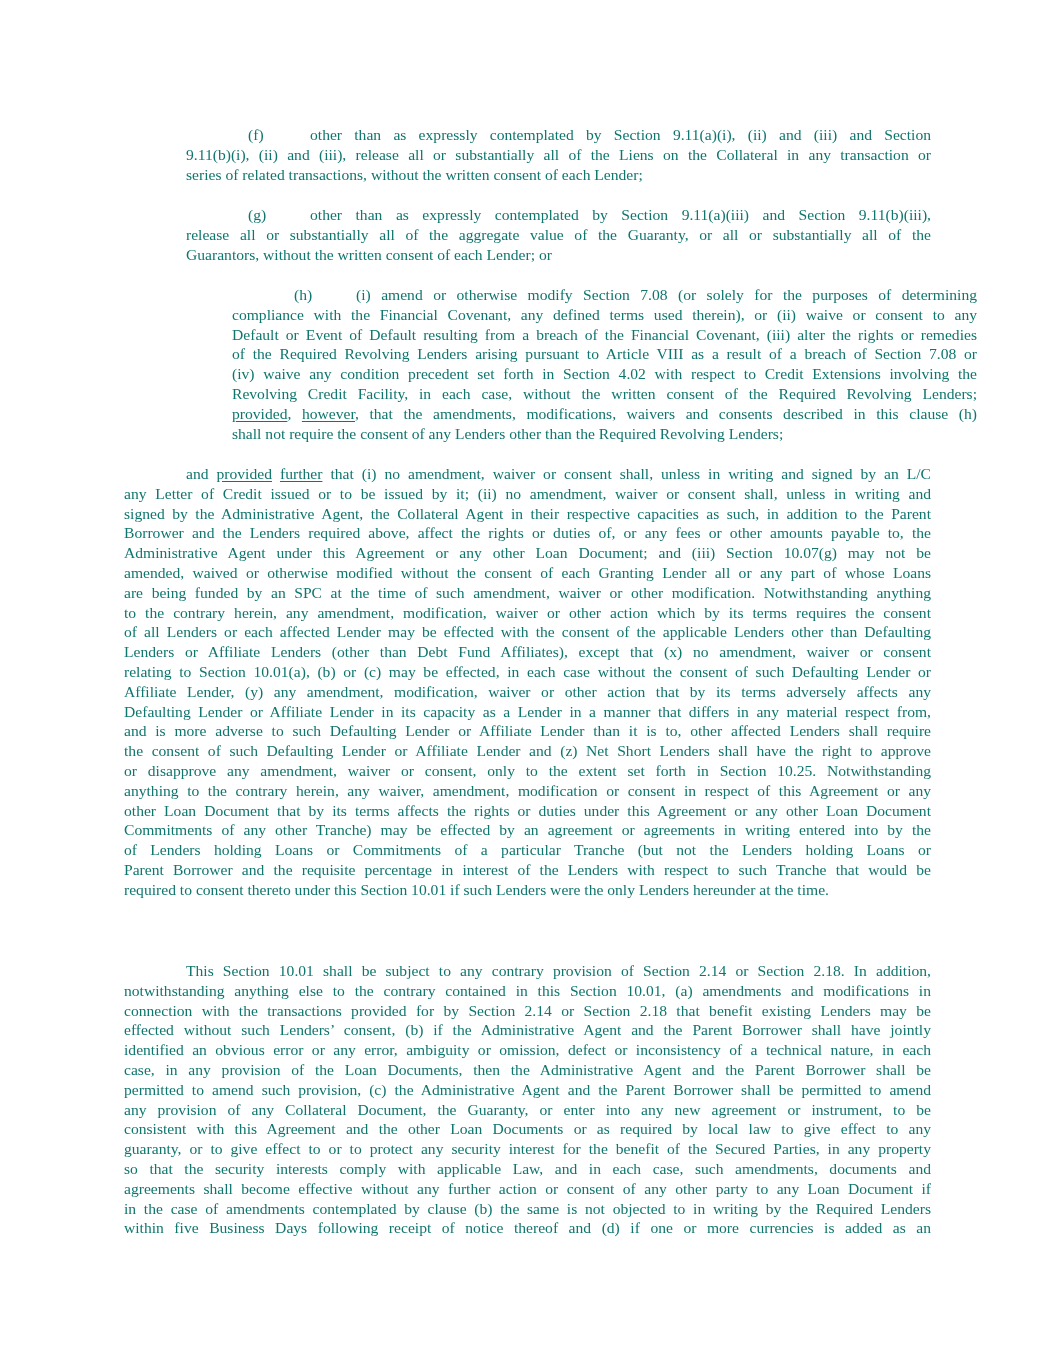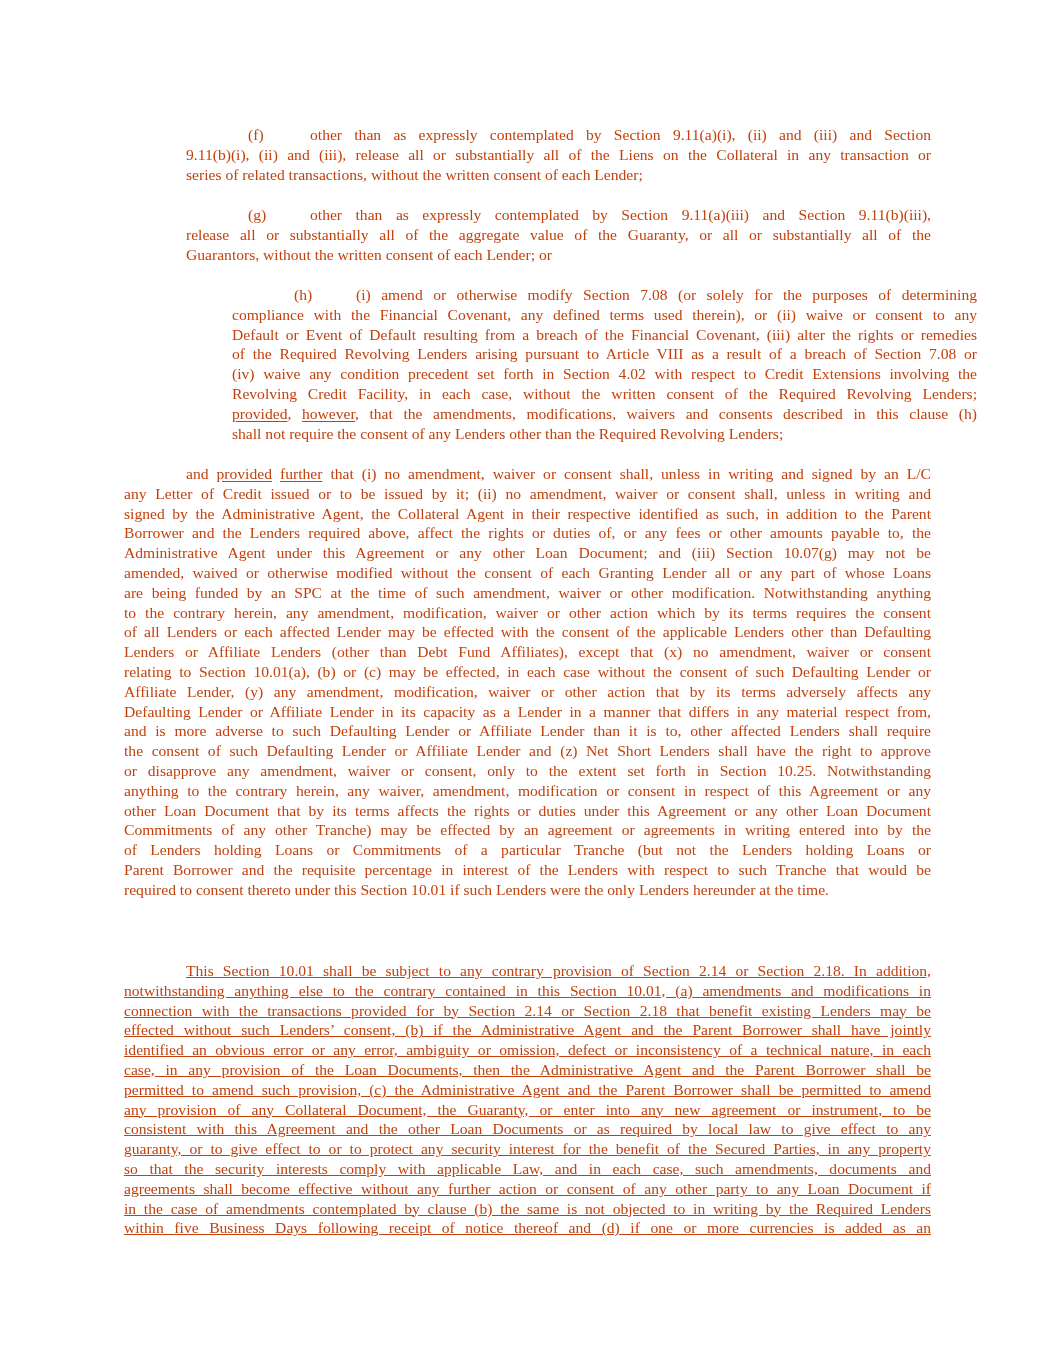--- a/index.html
+++ b/index.html
@@ -1,19 +1,19 @@
 <!DOCTYPE html>
 <html><head>
 <meta charset="utf-8">
 <style>
   html, body { margin: 0; padding: 0; background: #ffffff; }
   body { width: 1055px; height: 1365px; position: relative; overflow: hidden; }
   .page {
     position: absolute; left: 0; top: 0; width: 1055px; height: 1365px;
-    background: #ffffff; color: #c2410c;
+    background: #ffffff; color: #0f766e;
     font-family: "Liberation Serif", "DejaVu Serif", serif;
     font-size: 15.6px;
   }
   .para { position: absolute; }
   .line {
     display: block; height: 19.8px; line-height: 19.8px;
     white-space: nowrap; text-align: justify; text-align-last: justify;
   }
   .line.last { text-align-last: left; }
   .u { text-decoration: underline; text-underline-offset: 2px; }
@@ -49,21 +49,21 @@
     <span class="line">of the Required Revolving Lenders arising pursuant to Article VIII as a result of a breach of Section 7.08 or</span>
     <span class="line">(iv) waive any condition precedent set forth in Section 4.02 with respect to Credit Extensions involving the</span>
     <span class="line">Revolving Credit Facility, in each case, without the written consent of the Required Revolving Lenders;</span>
     <span class="line"><span class="u">provided</span><span>, </span><span class="u">however</span><span>, that the amendments, modifications, waivers and consents described in this clause (h)</span></span>
     <span class="line last">shall not require the consent of any Lenders other than the Required Revolving Lenders;</span>
   </div>
 
   <div class="para body" style="top:464px;">
     <span class="line first"><span>and </span><span class="u">provided</span><span> </span><span class="u">further</span><span> that (i) no amendment, waiver or consent shall, unless in writing and signed by an L/C</span></span>
     <span class="line">any Letter of Credit issued or to be issued by it; (ii) no amendment, waiver or consent shall, unless in writing and</span>
-    <span class="line">signed by the Administrative Agent, the Collateral Agent in their respective identified as such, in addition to the Parent</span>
+    <span class="line">signed by the Administrative Agent, the Collateral Agent in their respective capacities as such, in addition to the Parent</span>
     <span class="line">Borrower and the Lenders required above, affect the rights or duties of, or any fees or other amounts payable to, the</span>
     <span class="line">Administrative Agent under this Agreement or any other Loan Document; and (iii) Section 10.07(g) may not be</span>
     <span class="line">amended, waived or otherwise modified without the consent of each Granting Lender all or any part of whose Loans</span>
     <span class="line">are being funded by an SPC at the time of such amendment, waiver or other modification.  Notwithstanding anything</span>
     <span class="line">to the contrary herein, any amendment, modification, waiver or other action which by its terms requires the consent</span>
     <span class="line">of all Lenders or each affected Lender may be effected with the consent of the applicable Lenders other than Defaulting</span>
     <span class="line">Lenders or Affiliate Lenders (other than Debt Fund Affiliates), except that (x) no amendment, waiver or consent</span>
     <span class="line">relating to Section 10.01(a), (b) or (c) may be effected, in each case without the consent of such Defaulting Lender or</span>
     <span class="line">Affiliate Lender, (y) any amendment, modification, waiver or other action that by its terms adversely affects any</span>
     <span class="line">Defaulting Lender or Affiliate Lender in its capacity as a Lender in a manner that differs in any material respect from,</span>
@@ -71,21 +71,21 @@
     <span class="line">the consent of such Defaulting Lender or Affiliate Lender and (z) Net Short Lenders shall have the right to approve</span>
     <span class="line">or disapprove any amendment, waiver or consent, only to the extent set forth in Section 10.25.  Notwithstanding</span>
     <span class="line">anything to the contrary herein, any waiver, amendment, modification or consent in respect of this Agreement or any</span>
     <span class="line">other Loan Document that by its terms affects the rights or duties under this Agreement or any other Loan Document</span>
     <span class="line">Commitments of any other Tranche) may be effected by an agreement or agreements in writing entered into by the</span>
     <span class="line">of Lenders holding Loans or Commitments of a particular Tranche (but not the Lenders holding Loans or</span>
     <span class="line">Parent Borrower and the requisite percentage in interest of the Lenders with respect to such Tranche that would be</span>
     <span class="line last">required to consent thereto under this Section 10.01 if such Lenders were the only Lenders hereunder at the time.</span>
   </div>
 
-  <div class="para body" style="top:961px;text-decoration:underline;">
+  <div class="para body" style="top:961px;">
     <span class="line first">This Section 10.01 shall be subject to any contrary provision of Section 2.14 or Section 2.18.  In addition,</span>
     <span class="line">notwithstanding anything else to the contrary contained in this Section 10.01, (a) amendments and modifications in</span>
     <span class="line">connection with the transactions provided for by Section 2.14 or Section 2.18 that benefit existing Lenders may be</span>
     <span class="line">effected without such Lenders’ consent, (b) if the Administrative Agent and the Parent Borrower shall have jointly</span>
     <span class="line">identified an obvious error or any error, ambiguity or omission, defect or inconsistency of a technical nature, in each</span>
     <span class="line">case, in any provision of the Loan Documents, then the Administrative Agent and the Parent Borrower shall be</span>
     <span class="line">permitted to amend such provision, (c) the Administrative Agent and the Parent Borrower shall be permitted to amend</span>
     <span class="line">any provision of any Collateral Document, the Guaranty, or enter into any new agreement or instrument, to be</span>
     <span class="line">consistent with this Agreement and the other Loan Documents or as required by local law to give effect to any</span>
     <span class="line">guaranty, or to give effect to or to protect any security interest for the benefit of the Secured Parties, in any property</span>

